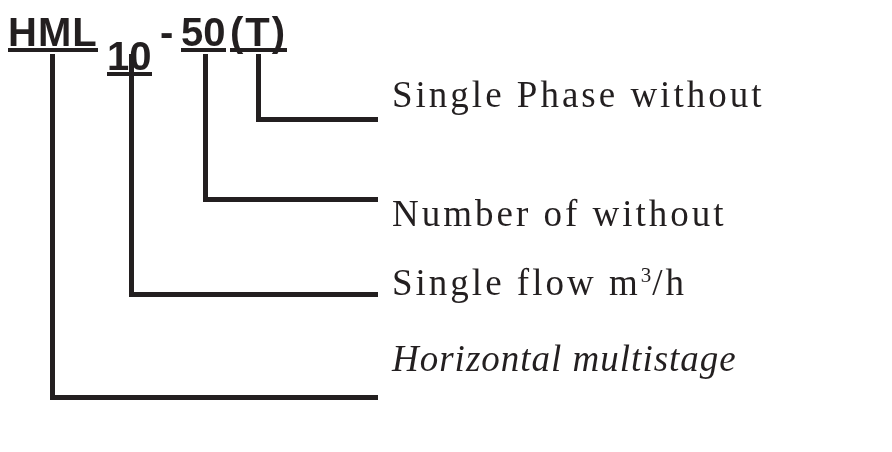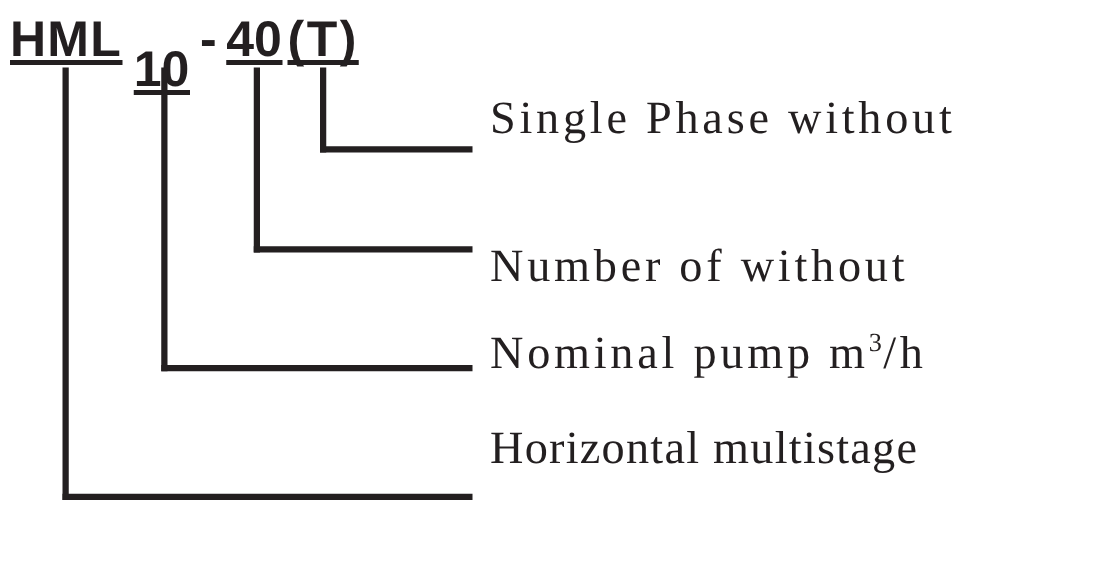--- a/index.html
+++ b/index.html
@@ -61,55 +61,55 @@
     font-family: "Liberation Serif", serif;
     font-size: 37px;
     letter-spacing: 3px;
     line-height: 50px;
     color: var(--ink);
     white-space: nowrap;
   }
   .callout-phase  { top: 70px; }
   .callout-stages { top: 189px; }
   .callout-flow   { top: 258px; }
-  .callout-series { top: 333px; letter-spacing: 1px; line-height: 52px; }
+  .callout-series { top: 333px; letter-spacing: 1px; line-height: 52px; font-style: italic; }
   .callout sup.cube {
     font-size: 21px;
     letter-spacing: 1px;
     vertical-align: 13px;
     line-height: 0;
   }
 </style>
 </head>
 <body>
 
 <div class="canvas">
 
   <div class="model-code">
     <span class="seg u seg-series">HML</span>
     <span class="seg u seg-flow">10</span>
     <span class="seg seg-dash">-</span>
-    <span class="seg u seg-stages">40</span>
+    <span class="seg u seg-stages">50</span>
     <span class="seg u seg-phase">(T)</span>
   </div>
 
   <div class="connector connector-series"></div>
   <div class="connector connector-flow"></div>
   <div class="connector connector-stages"></div>
   <div class="connector connector-phase"></div>
 
   <div class="callout callout-phase">
     <div>Single Phase without</div>
   </div>
 
   <div class="callout callout-stages">
     <div>Number of without</div>
   </div>
 
   <div class="callout callout-flow">
-    <span>Nominal pump m</span><sup class="cube">3</sup><span>/h</span>
+    <span>Single flow m</span><sup class="cube">3</sup><span>/h</span>
   </div>
 
   <div class="callout callout-series">
     <div>Horizontal multistage</div>
   </div>
 
 </div>
 
 </body></html>

